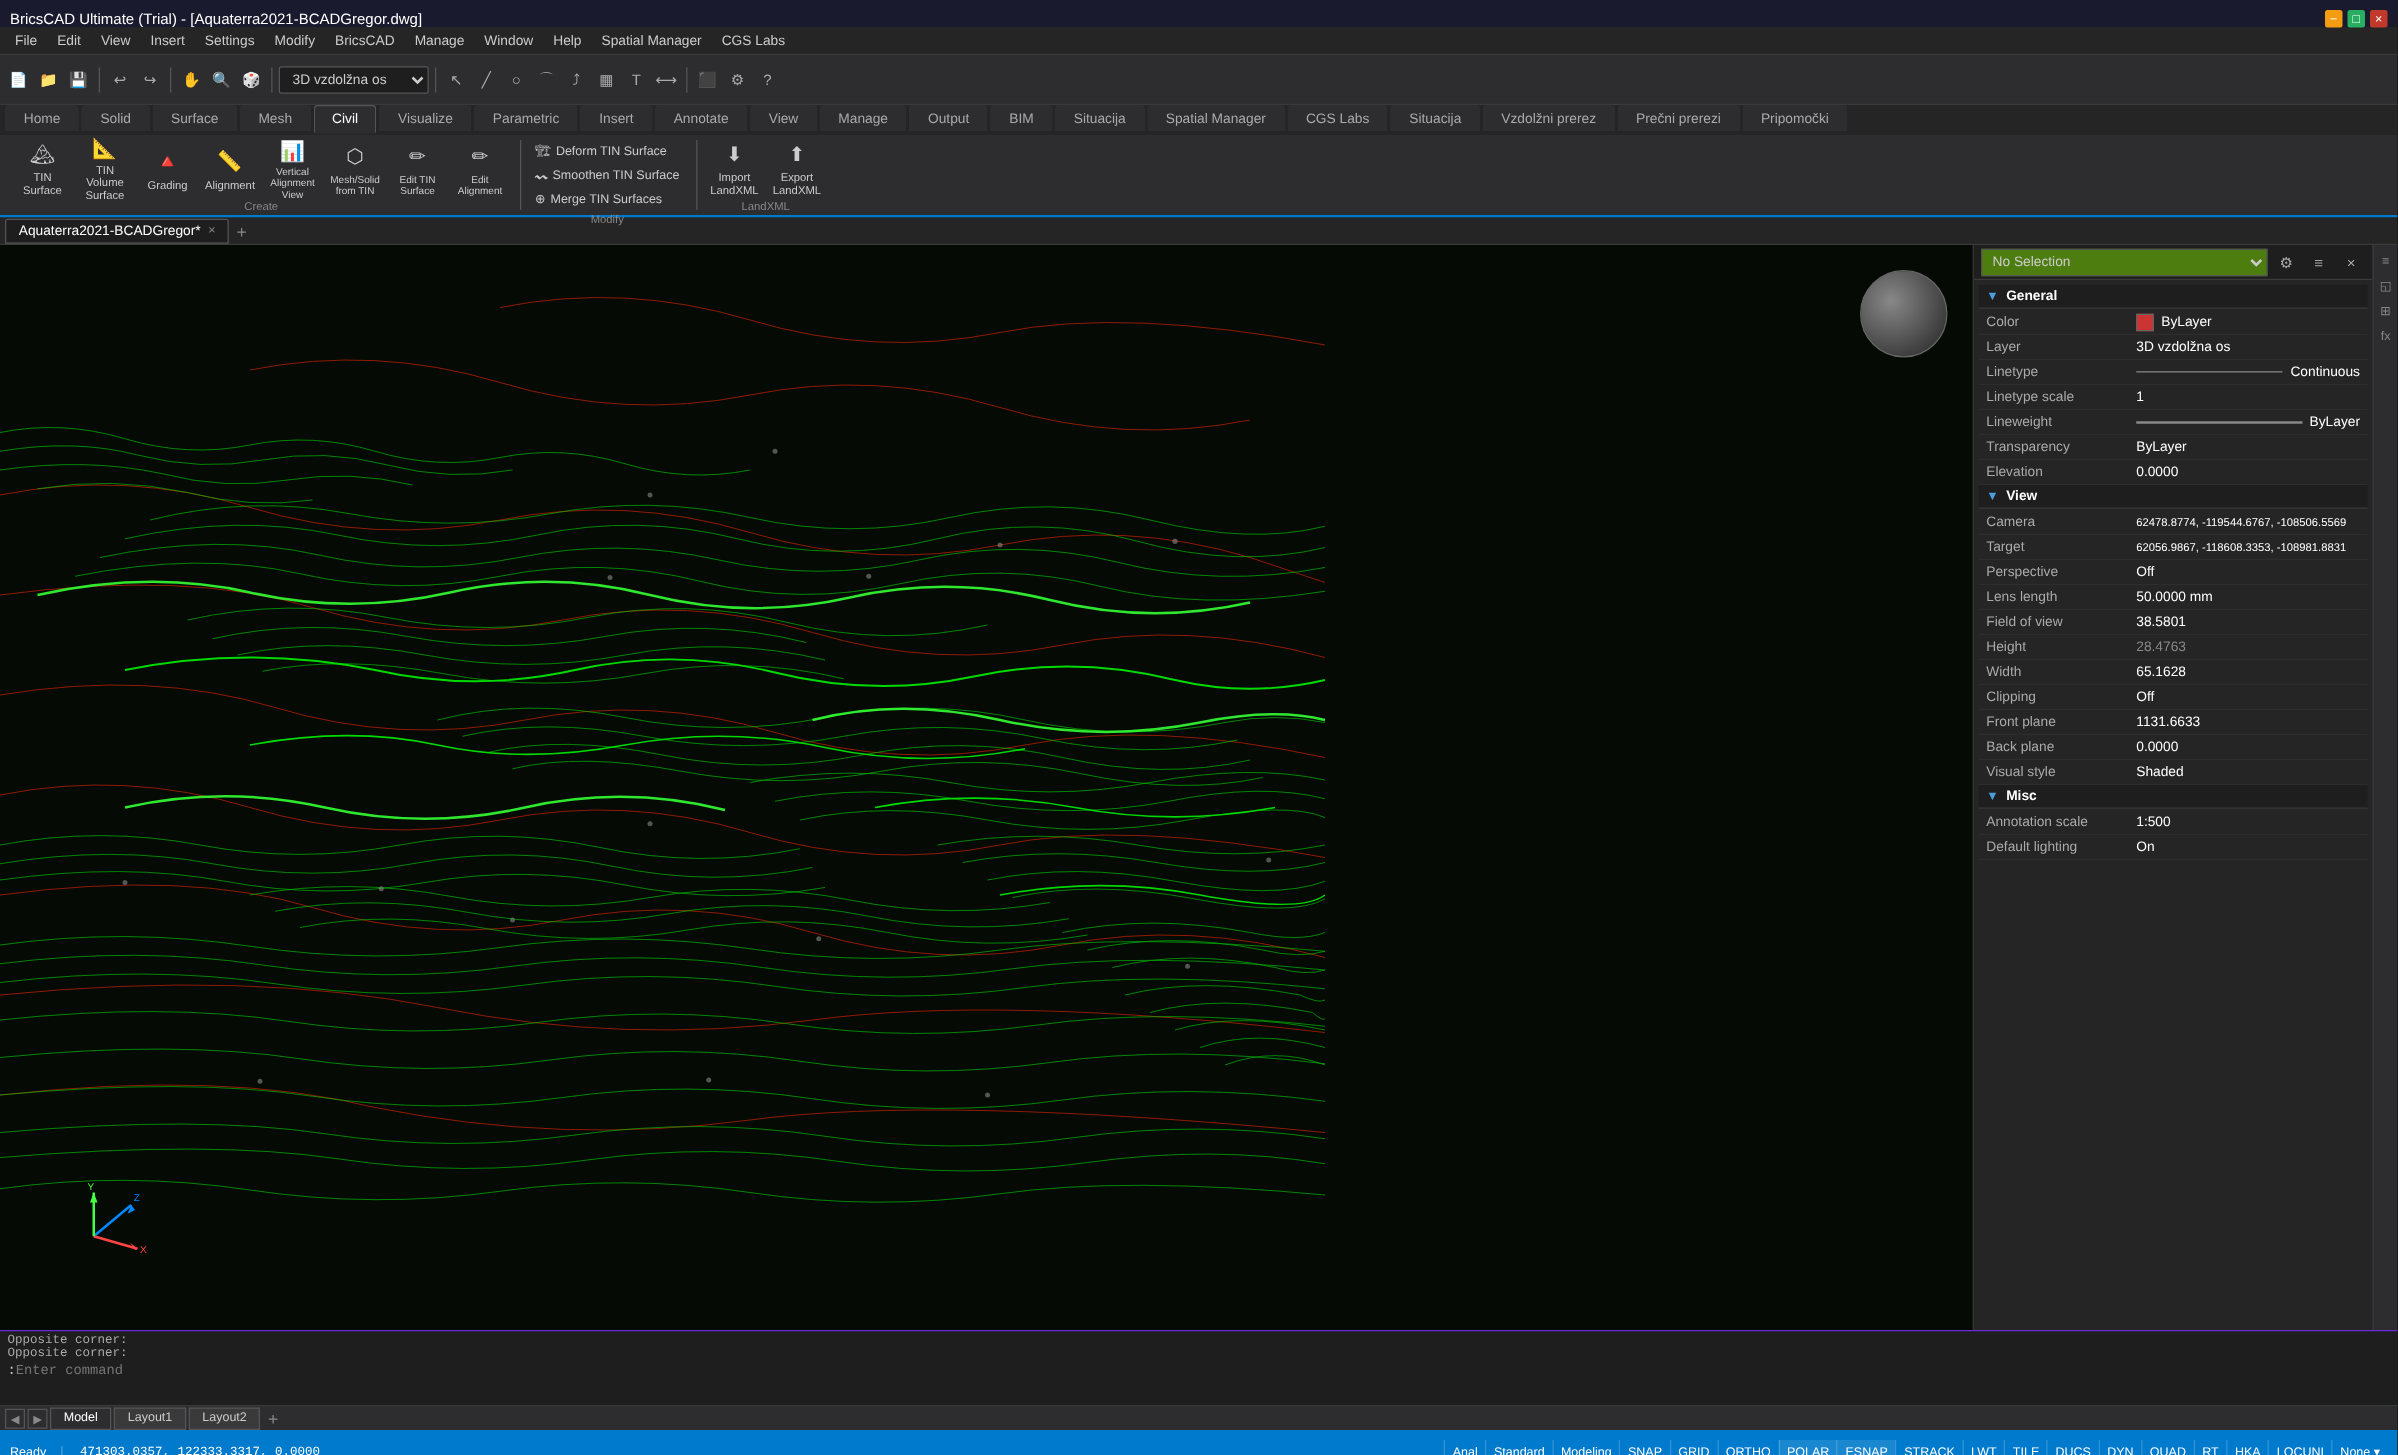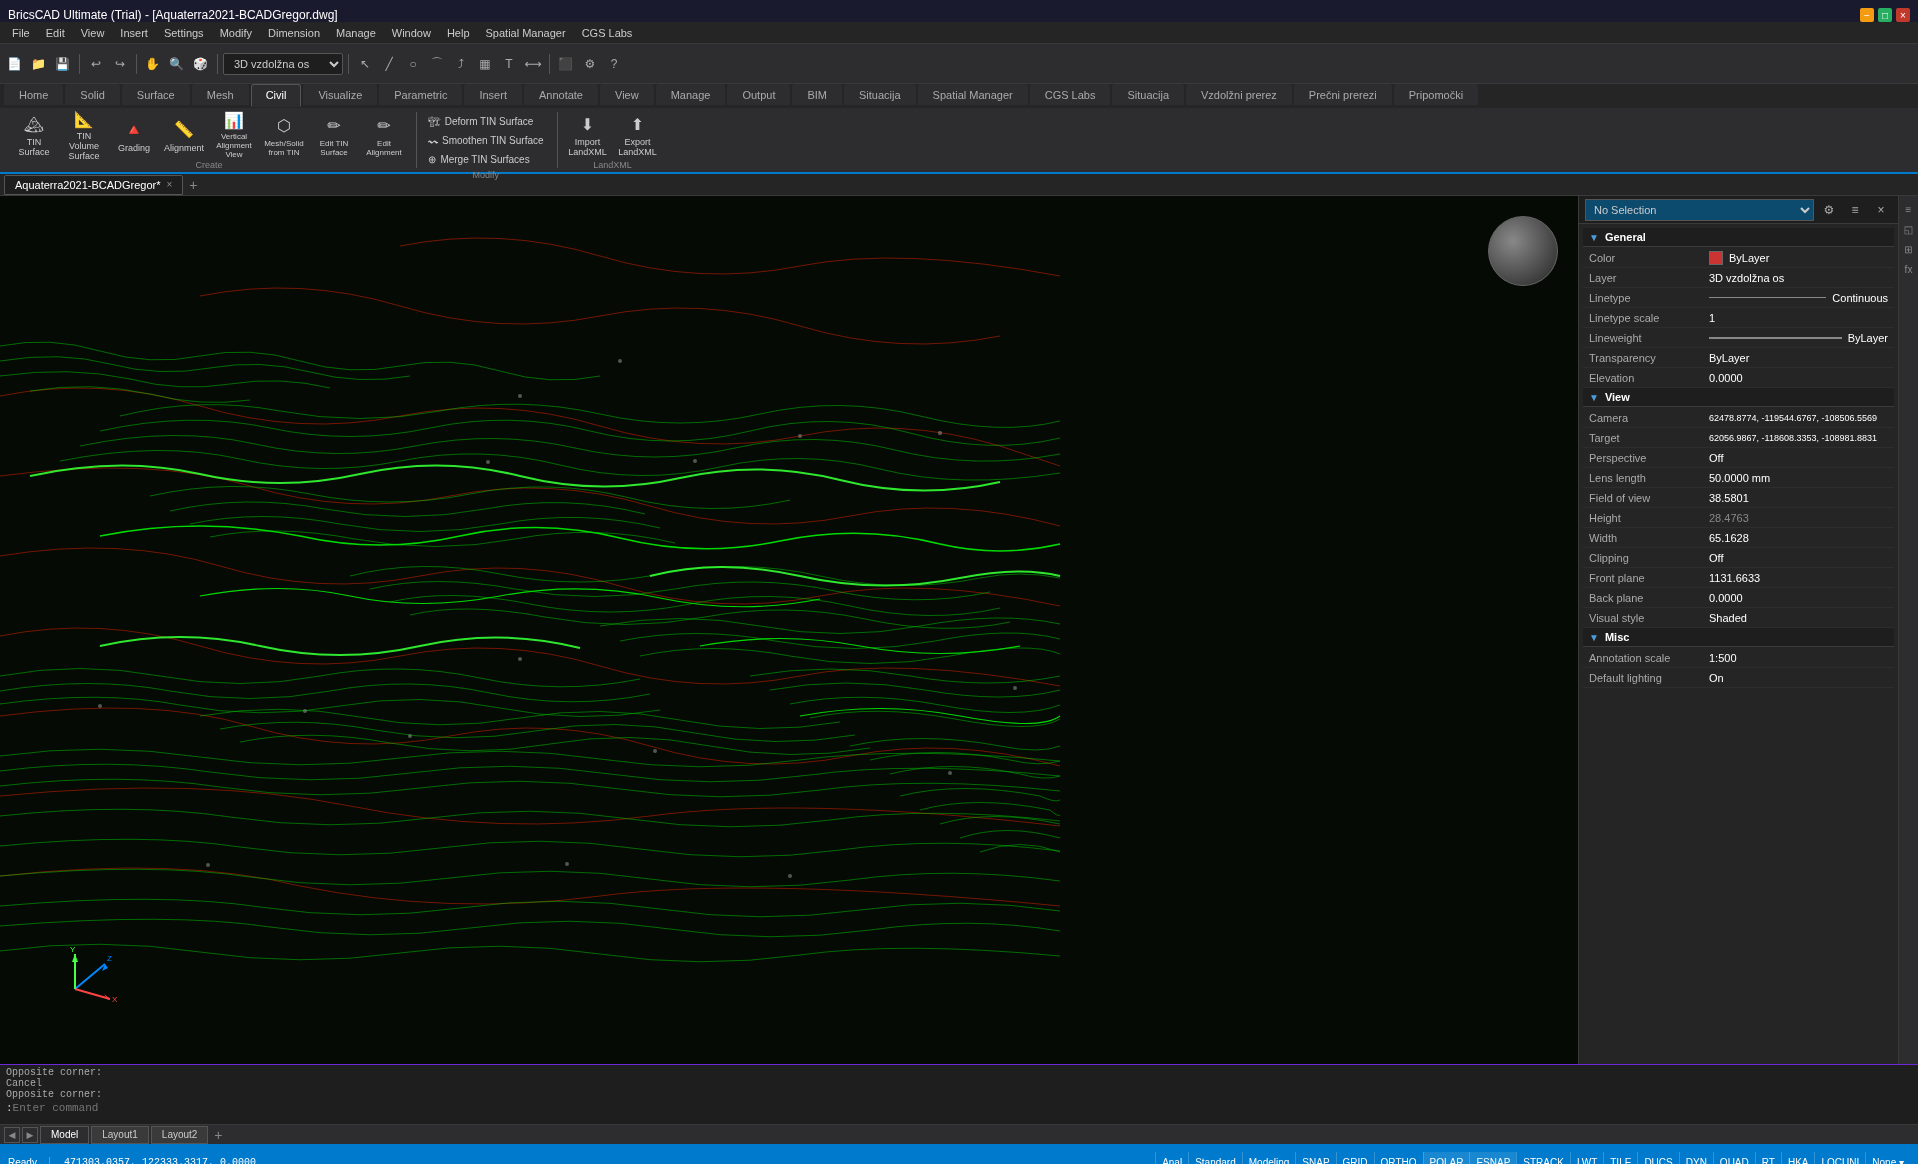--- a/index.html
+++ b/index.html
@@ -261,21 +261,21 @@
       background: #1e1e1e;
       display: flex;
       align-items: center;
       padding: 0 6px;
       border-bottom: 1px solid #3a3a3a;
       gap: 4px;
     }
     #panel-selector {
       flex: 1;
       height: 22px;
-      background: #0c4a6e;
+      background: #4d7c0f;
       border: 1px solid #555;
       color: #ccc;
       font-size: 11px;
       padding: 0 4px;
     }
     .panel-icon-btn {
       width: 22px; height: 22px;
       background: transparent; border: none;
       cursor: pointer; color: #aaa; font-size: 12px;
       display: flex; align-items: center; justify-content: center;
@@ -452,21 +452,21 @@
   </div>
 </div>
 
 <div id="menu-bar">
   <div class="menu-item">File</div>
   <div class="menu-item">Edit</div>
   <div class="menu-item">View</div>
   <div class="menu-item">Insert</div>
   <div class="menu-item">Settings</div>
   <div class="menu-item">Modify</div>
-  <div class="menu-item">Dimension</div>
+  <div class="menu-item">BricsCAD</div>
   <div class="menu-item">Manage</div>
   <div class="menu-item">Window</div>
   <div class="menu-item">Help</div>
   <div class="menu-item">Spatial Manager</div>
   <div class="menu-item">CGS Labs</div>
 </div>
 
 <div id="toolbar-area">
   <button class="toolbar-btn">📄</button>
   <button class="toolbar-btn">📁</button>
@@ -857,21 +857,20 @@
   <div id="side-toolbar">
     <button class="side-btn">≡</button>
     <button class="side-btn">◱</button>
     <button class="side-btn">⊞</button>
     <button class="side-btn">fx</button>
   </div>
 </div>
 
 <div id="cmd-area">
   <div style="color:#aaa; font-size:10px;">Opposite corner:</div>
-  <div style="color:#aaa; font-size:10px;">Cancel</div>
   <div style="color:#aaa; font-size:10px;">Opposite corner:</div>
   <div id="cmd-input-row">
     <span style="color:#ccc;">: </span>
     <input id="cmd-input" type="text" placeholder="Enter command" style="">
   </div>
 </div>
 
 <div id="layout-tabs">
   <button class="layout-nav-btn">◀</button>
   <button class="layout-nav-btn">▶</button>

